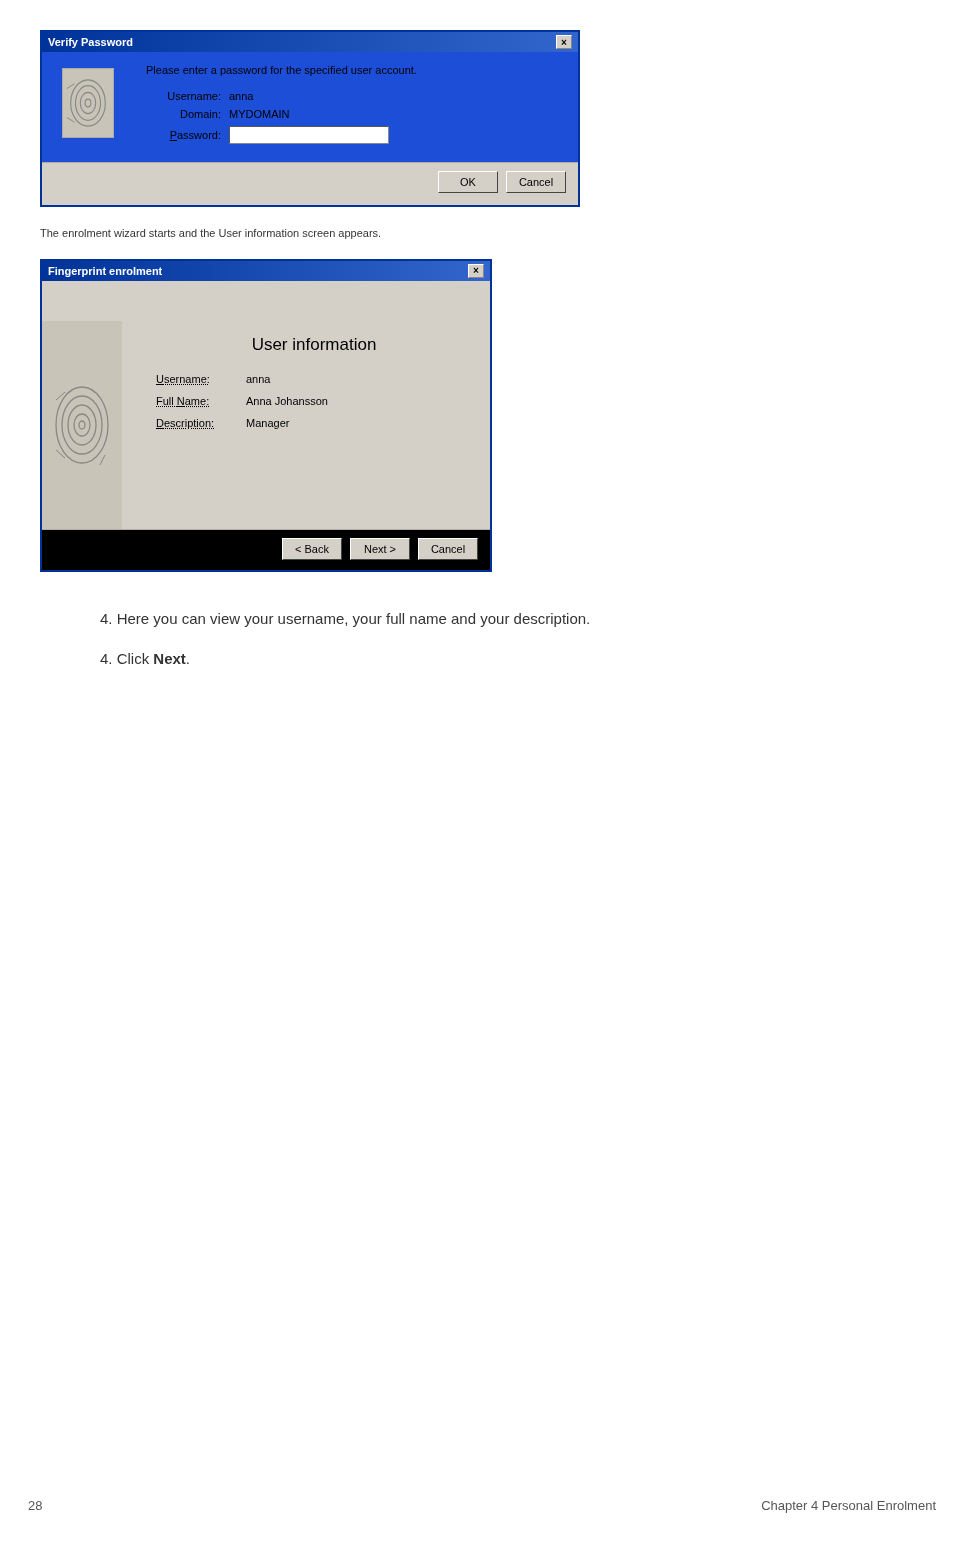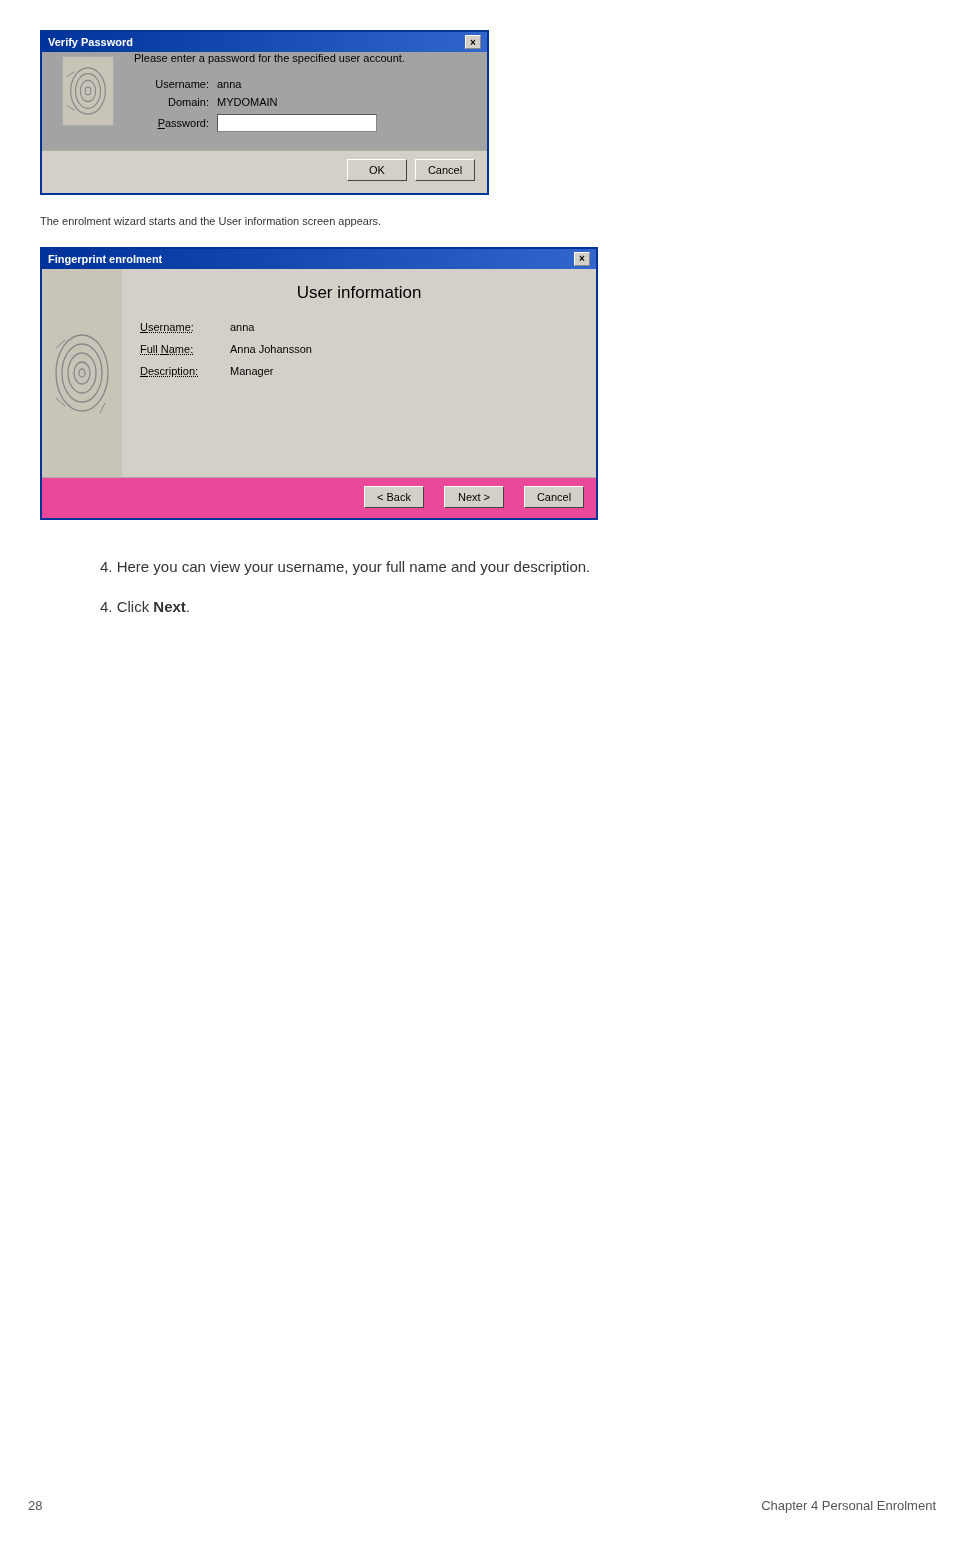--- a/index.html
+++ b/index.html
@@ -20,22 +20,22 @@
 
     
     .dialog-wrapper {
       margin: 0 0 18px 0;
       display: flex;
       justify-content: flex-start;
     }
 
     .win-dialog {
       border: 2px solid #003399;
-      background: #a3a3a3;
-      width: 449px;
+      background: #1d4ed8;
+      width: 540px;
       font-family: "Tahoma", Arial, sans-serif;
       font-size: 11px;
     }
 
     .win-titlebar {
       background: linear-gradient(to right, #003399, #3366cc);
       color: #fff;
       font-size: 11px;
       font-weight: bold;
       padding: 3px 6px;
@@ -54,23 +54,23 @@
       align-items: center;
       justify-content: center;
       font-size: 10px;
       color: #000;
       cursor: pointer;
       border-top-color: #fff;
       border-left-color: #fff;
     }
 
     .win-body {
-      padding: 0 16px 12px 16px;
-      display: flex;
-      gap: 16px;
+      padding: 12px 16px 12px 16px;
+      display: flex;
+      gap: 28px;
     }
 
     .win-icon {
       width: 60px;
       min-width: 60px;
       display: flex;
       align-items: flex-start;
       justify-content: center;
       padding-top: 4px;
     }
@@ -169,29 +169,30 @@
       margin: 16px 0 16px 0;
       font-size: 11px;
       color: #333;
       line-height: 1.6;
     }
 
     
     .enrol-dialog {
       border: 2px solid #003399;
       background: #d4d0c8;
-      width: 558px;
+      width: 452px;
       font-family: "Tahoma", Arial, sans-serif;
       font-size: 11px;
       margin: 0 0 18px 0;
     }
 
     .enrol-body {
       display: flex;
-      gap: 0;
+      gap: 16px;
+      margin-top: 40px;
     }
 
     .enrol-left {
       width: 80px;
       min-width: 80px;
       background: #c8c4b8;
       display: flex;
       align-items: center;
       justify-content: center;
       padding: 12px 6px;
@@ -230,24 +231,24 @@
     }
 
     .enrol-val {
       font-size: 11px;
       color: #000;
     }
 
     .enrol-buttons {
       display: flex;
       justify-content: flex-end;
-      gap: 20px;
+      gap: 8px;
       padding: 8px 12px 10px 12px;
       border-top: 1px solid #b0ada4;
-      background: #ec4899;
+      background: #000000;
     }
 
     
     .page-footer {
       position: absolute;
       bottom: 30px;
       left: 28px;
       right: 40px;
       display: flex;
       justify-content: space-between;

